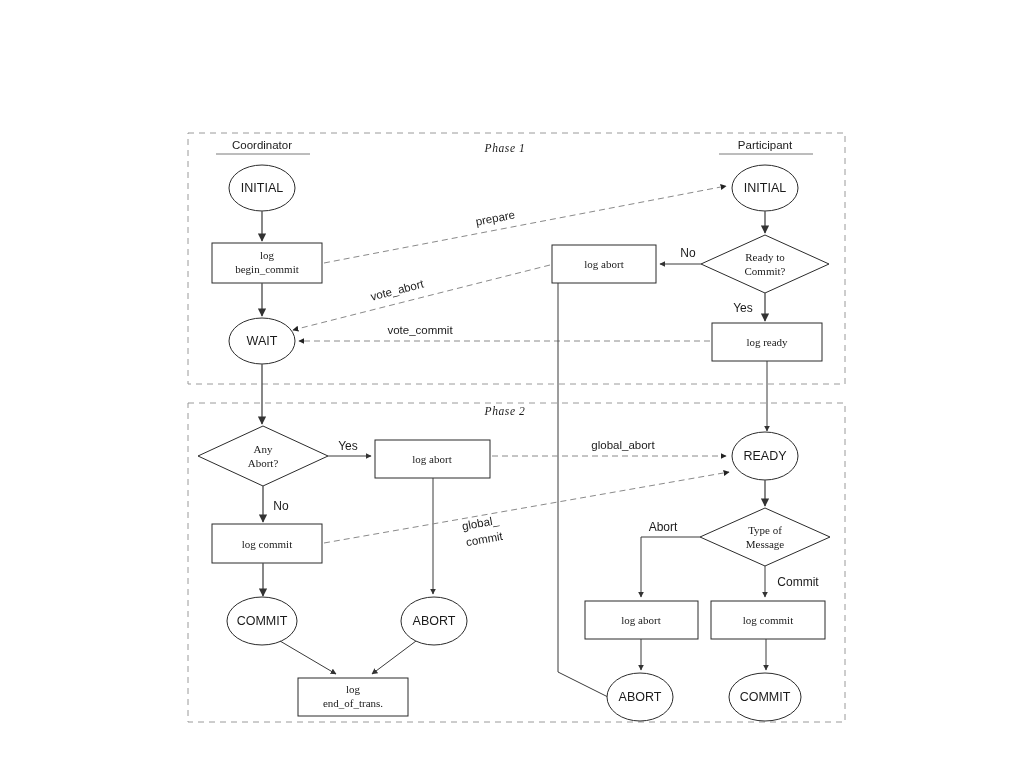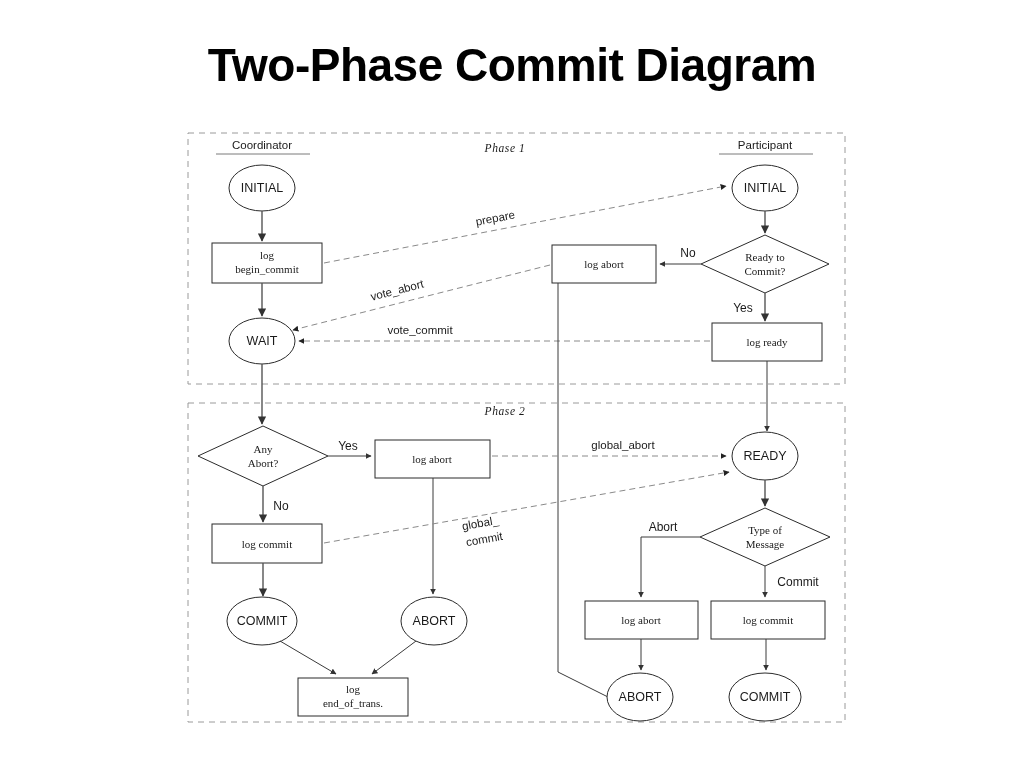--- a/index.html
+++ b/index.html
@@ -97,21 +97,20 @@
   .rule {
     stroke: #7a7a7a;
     stroke-width: 1;
   }
 </style>
 </head>
 <body>
 
 <div id="page">
 
-  <div id="title">Two-Phase Commit Diagram</div>
 
   <svg id="diagram" width="1024" height="768" viewBox="0 0 1024 768" xmlns="http://www.w3.org/2000/svg">
 
     <defs>
       <marker id="arrow" viewBox="0 0 10 10" refX="9" refY="5" markerWidth="6" markerHeight="6" orient="auto-start-reverse">
         <path d="M 0 0 L 10 5 L 0 10 z" fill="#333333"></path>
       </marker>
       <marker id="arrow-dash" viewBox="0 0 10 10" refX="9" refY="5" markerWidth="6" markerHeight="6" orient="auto-start-reverse">
         <path d="M 0 0 L 10 5 L 0 10 z" fill="#222222"></path>
       </marker>

